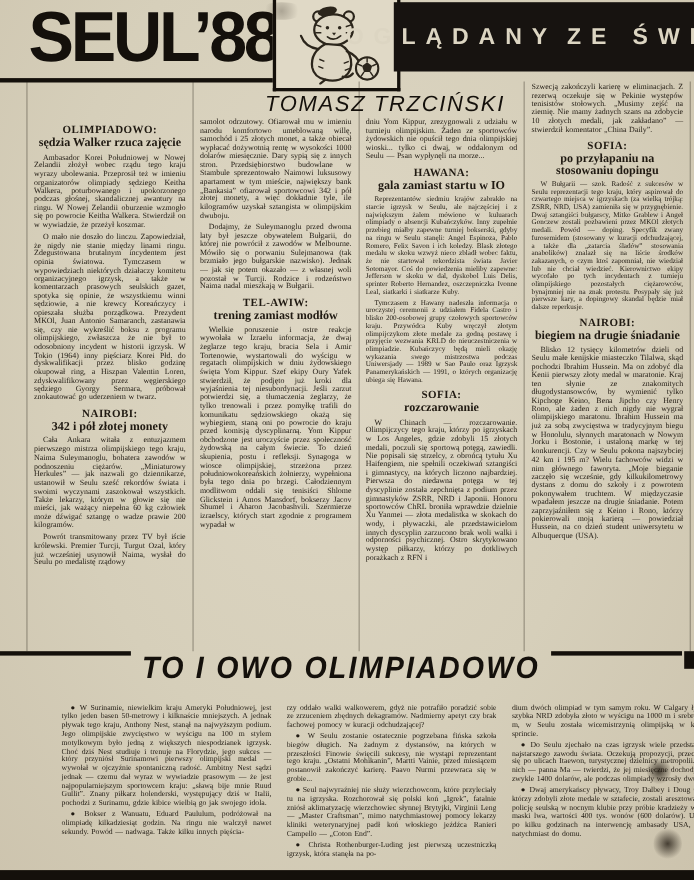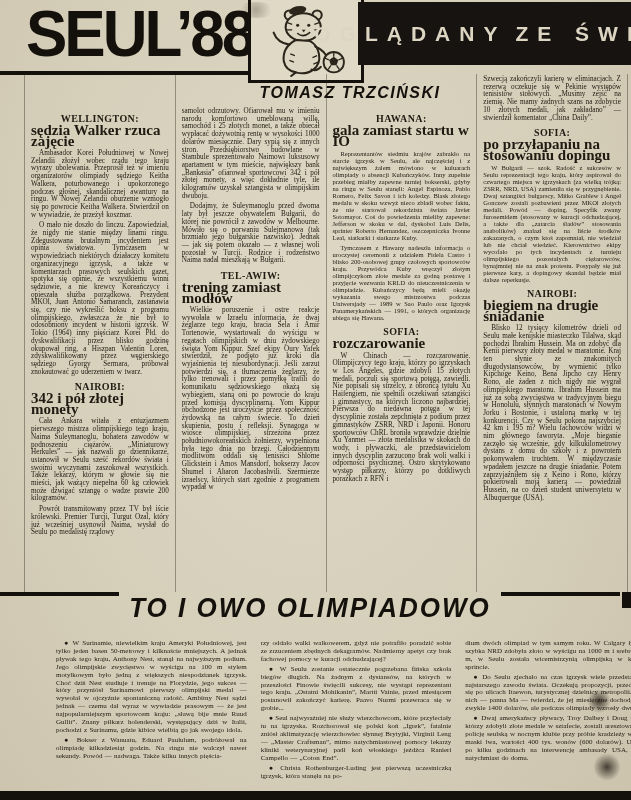--- a/index.html
+++ b/index.html
@@ -17,34 +17,34 @@
   #masthead-rule{position:absolute;left:0;top:71px;width:249px;height:4px;background:#14100b;}
   #mascot-box{position:absolute;left:248px;top:0;width:110px;height:80px;background:#e0d9c6;
               border-left:3px solid #14100b;border-right:3px solid #14100b;border-bottom:3px solid #14100b;
               display:flex;align-items:center;justify-content:center;}
   #mascot-box svg{width:104px;height:74px;}
   #banner{position:absolute;left:358px;top:2px;width:298px;height:63px;background:var(--banner);
           display:flex;flex-direction:row;justify-content:center;align-items:center;text-align:center;}
   #banner .bline{font-family:"Liberation Sans",sans-serif;font-weight:bold;font-size:21px;
           letter-spacing:9px;line-height:28px;color:#dcd5c2;white-space:nowrap;text-indent:9px;}
   #byline{position:absolute;left:225px;top:84px;width:250px;text-align:center;
-          font-family:"Liberation Sans",sans-serif;font-weight:bold;font-style:italic;
-          font-size:16px;letter-spacing:1.5px;color:#14100b;white-space:nowrap;}
+          font-family:"Liberation Sans",sans-serif;font-weight:normal;font-style:italic;
+          font-size:20px;letter-spacing:1.5px;color:#14100b;white-space:nowrap;}
   
   #main-columns{position:absolute;left:24px;top:74px;width:604px;height:518px;display:flex;
                 border-left:1px solid rgba(35,28,18,.38);box-sizing:border-box;}
   #main-columns .col{flex:1 1 0;padding:2px 6px 0;border-right:1px solid rgba(35,28,18,.38);
                      overflow:hidden;}
   #main-columns .col.pad{padding-top:34px;}
   .para{font-size:7.2px;line-height:7.7px;text-align:justify;margin:0 0 3px;text-indent:8px;
         word-spacing:.6px;}
   .para.cont{text-indent:0;}
   .para.small{font-size:6.5px;line-height:7px;}
   .city{font-weight:bold;text-align:center;font-size:10px;letter-spacing:.4px;margin:5px 0 0;}
-  .subhead{font-weight:bold;text-align:left;font-size:15px;line-height:10.5px;margin:1px 0 4px;font-family:Liberation Serif, serif;}
+  .subhead{font-weight:bold;text-align:center;font-size:11px;line-height:10.5px;margin:1px 0 4px;font-family:Liberation Serif, serif;}
   
   #divider{position:absolute;left:0;top:592px;width:631px;height:44px;display:flex;
            align-items:flex-start;}
   .divline{flex:1 1 auto;height:4px;background:#14100b;}
   #divider .endcap{width:9px;height:16px;background:#14100b;margin-left:2px;}
   #bottom-title{font-family:"Liberation Sans",sans-serif;font-weight:bold;font-style:italic;
                 font-size:26px;letter-spacing:2px;color:#14100b;margin:0 10px;white-space:nowrap;
                 transform:scaleY(1.08);}
   #bottom-columns{position:absolute;left:16px;top:640px;width:600px;height:152px;display:flex;
                   gap:14px;margin-left:40px;}
@@ -97,37 +97,38 @@
 
   <div id="banner">
     <div class="bline">OGLĄDANY</div>
     <div class="bline">ZE ŚWIATA</div>
   </div>
 
   <div id="byline">TOMASZ TRZCIŃSKI</div>
 
   <div id="main-columns">
       <div class="col pad">
-        <div class="city">WELLINGTON:</div>
+        <div class="city">OLIMPIADOWO:</div>
         <div class="subhead">sędzia Walker rzuca zajęcie</div>
         <p class="para">Ambasador Korei Południowej w Nowej Zelandii złożył wobec rządu tego kraju wyrazy ubolewania. Przeprosił też w imieniu organizatorów olimpiady sędziego Keitha Walkera, poturbowanego i upokorzonego podczas głośnej, skandalicznej awantury na ringu. W Nowej Zelandii oburzenie wzmogło się po powrocie Keitha Walkera. Stwierdził on w wywiadzie, że przeżył koszmar.</p>
         <p class="para">O mało nie doszło do linczu. Zapowiedział, że nigdy nie stanie między linami ringu. Zdegustowana brutalnym incydentem jest opinia światowa. Tymczasem w wypowiedziach niektórych działaczy komitetu organizacyjnego igrzysk, a także w komentarzach prasowych seulskich gazet, spotyka się opinie, że wszystkiemu winni sędziowie, a nie krewcy Koreańczycy i opieszała służba porządkowa. Prezydent MKOl, Juan Antonio Samaranch, zastanawia się, czy nie wykreślić boksu z programu olimpijskiego, zwłaszcza że nie był to odosobniony incydent w historii igrzysk. W Tokio (1964) inny pięściarz Korei Płd. do dyskwalifikacji przez blisko godzinę okupował ring, a Hiszpan Valentin Loren, zdyskwalifikowany przez węgierskiego sędziego Gyorgy Sermara, próbował znokautować go uderzeniem w twarz.</p>
         <div class="city">NAIROBI:</div>
         <div class="subhead">342 i pół złotej monety</div>
         <p class="para">Cała Ankara witała z entuzjazmem pierwszego mistrza olimpijskiego tego kraju, Naima Suleymanoglu, bohatera zawodów w podnoszeniu ciężarów. „Miniaturowy Herkules” — jak nazwali go dziennikarze, ustanowił w Seulu sześć rekordów świata i swoimi wyczynami zaszokował wszystkich. Także lekarzy, którym w głowie się nie mieści, jak ważący niepełna 60 kg człowiek może dźwigać sztangę o wadze prawie 200 kilogramów.</p>
         <p class="para">Powrót transmitowany przez TV był iście królewski. Premier Turcji, Turgut Ozal, który już wcześniej usynowił Naima, wysłał do Seulu po medalistę rządowy</p>
       </div>
       <div class="col pad">
         <p class="para cont">samolot odrzutowy. Ofiarował mu w imieniu narodu komfortowo umeblowaną willę, samochód i 25 złotych monet, a także obiecał wypłacać dożywotnią rentę w wysokości 1000 dolarów miesięcznie. Dary sypią się z innych stron. Przedsiębiorstwo budowlane w Stambule sprezentowało Naimowi luksusowy apartament w tym mieście, największy bank „Bankasia” ofiarował sportowcowi 342 i pół złotej monety, a więc dokładnie tyle, ile kilogramów uzyskał sztangista w olimpijskim dwuboju.</p>
         <p class="para">Dodajmy, że Suleymanoglu przed dwoma laty był jeszcze obywatelem Bułgarii, do której nie powrócił z zawodów w Melbourne. Mówiło się o porwaniu Sulejmanowa (tak brzmiało jego bułgarskie nazwisko). Jednak — jak się potem okazało — z własnej woli pozostał w Turcji. Rodzice i rodzeństwo Naima nadal mieszkają w Bułgarii.</p>
         <div class="city">TEL-AWIW:</div>
         <div class="subhead">trening zamiast modłów</div>
         <p class="para">Wielkie poruszenie i ostre reakcje wywołała w Izraelu informacja, że dwaj żeglarze tego kraju, bracia Sela i Amir Tortenowie, wystartowali do wyścigu w regatach olimpijskich w dniu żydowskiego święta Yom Kippur. Szef ekipy Oury Yafek stwierdził, że podjęto już kroki dla wyjaśnienia tej niesubordynacji. Jeśli zarzut potwierdzi się, a tłumaczenia żeglarzy, że tylko trenowali i przez pomyłkę trafili do komunikatu sędziowskiego okażą się wybiegiem, staną oni po powrocie do kraju przed komisją dyscyplinarną. Yom Kippur obchodzone jest uroczyście przez społeczność żydowską na całym świecie. To dzień skupienia, postu i refleksji. Synagoga w wiosce olimpijskiej, strzeżona przez południowokoreańskich żołnierzy, wypełniona była tego dnia po brzegi. Całodziennym modlitwom oddali się tenisiści Shlome Glickstein i Amos Mansdorf, bokserzy Jacov Shumel i Aharon Jacobashvili. Szermierze izraelscy, których start zgodnie z programem wypadał w</p>
       </div>
       <div class="col pad">
+        <p class="para cont">dniu Yom Kippur, zrezygnowali z udziału w turnieju olimpijskim. Żaden ze sportowców żydowskich nie opuścił tego dnia olimpijskiej wioski... tylko ci dwaj, w oddalonym od Seulu — Psan wypłynęli na morze...</p>
         <div class="city">HAWANA:</div>
         <div class="subhead">gala zamiast startu w IO</div>
         <p class="para small">Reprezentantów siedmiu krajów zabrakło na starcie igrzysk w Seulu, ale najczęściej i z największym żalem mówiono w kuluarach olimpiady o absencji Kubańczyków. Inny zupełnie przebieg miałby zapewne turniej bokserski, gdyby na ringu w Seulu stanęli: Angel Espinoza, Pablo Romero, Felix Savon i ich koledzy. Blask złotego medalu w skoku wzwyż nieco zbladł wobec faktu, że nie startował rekordzista świata Javier Sotomayor. Coś do powiedzenia mieliby zapewne: Jefferson w skoku w dal, dyskobol Luis Delis, sprinter Roberto Hernandez, oszczepniczka Ivonne Leal, siatkarki i siatkarze Kuby.</p>
         <p class="para small">Tymczasem z Hawany nadeszła informacja o uroczystej ceremonii z udziałem Fidela Castro i blisko 200-osobowej grupy czołowych sportowców kraju. Przywódca Kuby wręczył złotym olimpijczykom złote medale za godną postawę i przyjęcie wezwania KRLD do nieuczestniczenia w olimpiadzie. Kubańczycy będą mieli okazję wykazania swego mistrzostwa podczas Uniwersjady — 1989 w Sao Paulo oraz Igrzysk Panamerykańskich — 1991, o których organizację ubiega się Hawana.</p>
         <div class="city">SOFIA:</div>
         <div class="subhead">rozczarowanie</div>
         <p class="para">W Chinach — rozczarowanie. Olimpijczycy tego kraju, którzy po igrzyskach w Los Angeles, gdzie zdobyli 15 złotych medali, poczuli się sportową potęgą, zawiedli. Nie popisali się strzelcy, z obrońcą tytułu Xu Haifengiem, nie spełnili oczekiwań sztangiści i gimnastycy, na których liczono najbardziej. Pierwsza do niedawna potęga w tej dyscyplinie została zepchnięta z podium przez gimnastyków ZSRR, NRD i Japonii. Honoru sportowców ChRL broniła wprawdzie dzielnie Xu Yanmei — złota medalistka w skokach do wody, i pływaczki, ale przedstawicielom innych dyscyplin zarzucono brak woli walki i odporności psychicznej. Ostro skrytykowano występ piłkarzy, którzy po dotkliwych porażkach z RFN i</p>
       </div>
       <div class="col">
         <p class="para cont">Szwecją zakończyli karierę w eliminacjach. Z rezerwą oczekuje się w Pekinie występów tenisistów stołowych. „Musimy zejść na ziemię. Nie mamy żadnych szans na zdobycie 10 złotych medali, jak zakładano” — stwierdził komentator „China Daily”.</p>

